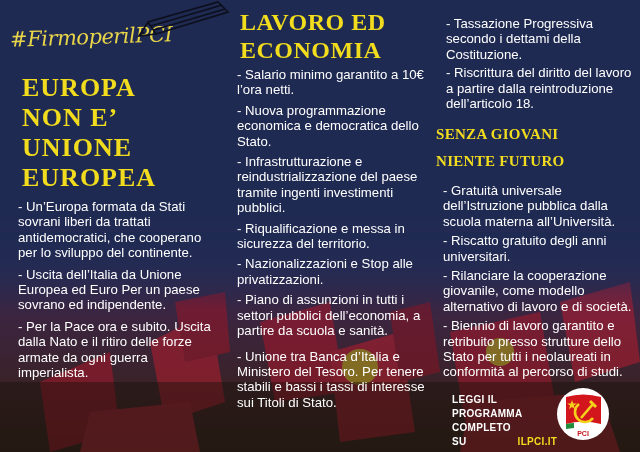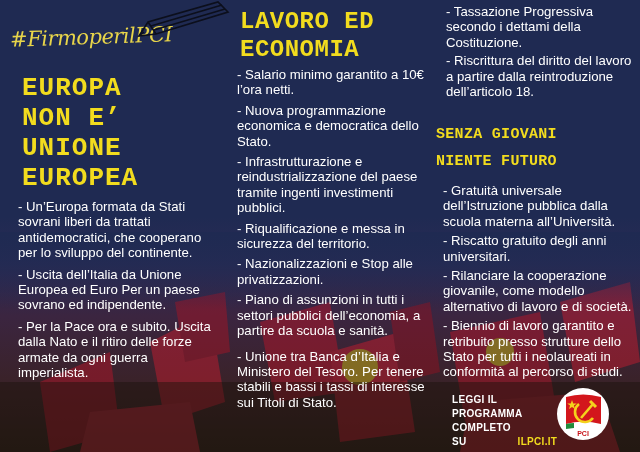--- a/index.html
+++ b/index.html
@@ -2,30 +2,30 @@
 <html><head>
 <meta charset="utf-8">
 <style>
   html,body{margin:0;padding:0;}
   body{width:640px;height:452px;overflow:hidden;position:relative;font-family:"Liberation Sans",sans-serif;}
   .poster{position:absolute;inset:0;width:640px;height:452px;overflow:hidden;
     background:linear-gradient(180deg,#1f2a52 0%,#1f2a52 48%,#2a2b55 58%,#3b2540 70%,#3a2228 85%,#2a1e18 100%);}
   .crowd{position:absolute;left:0;right:0;bottom:0;height:220px;pointer-events:none;}
   .hashtag{position:absolute;left:10px;top:25px;color:#e8d54a;font-family:"DejaVu Serif",serif;font-style:italic;font-size:21px;letter-spacing:-0.5px;transform:rotate(-2deg);}
   .pencil{position:absolute;left:136px;top:0px;}
-  .h-yellow{color:#f2dc1e;font-weight:bold;font-family:Liberation Mono, monospace;}
+  .h-yellow{color:#f2dc1e;font-weight:bold;font-family:Liberation Serif, serif;}
   .title1{position:absolute;left:22px;top:73px;font-size:26px;line-height:30px;letter-spacing:1px;}
   .title1 div{margin:0;}
   .col{position:absolute;color:#ffffff;font-size:13.2px;line-height:15.4px;}
   .col .item{margin-bottom:6px;}
   .col1{left:18px;top:199px;width:200px;}
   .col2{left:237px;top:67px;width:200px;}
   .col2 .item{margin-bottom:5px;}
   .title2{position:absolute;left:240px;top:8px;font-size:24px;line-height:28px;letter-spacing:.5px;}
-  .col3{left:446px;top:4px;width:195px;}
+  .col3{left:446px;top:16px;width:195px;}
   .title3{position:absolute;left:436px;top:121px;font-size:15px;line-height:27px;letter-spacing:.3px;}
   .col4{left:443px;top:183px;width:198px;}
   .cta{position:absolute;left:452px;top:393px;color:#ffffff;font-weight:bold;font-size:10px;line-height:14px;letter-spacing:.3px;}
   .cta .link{color:#f2dc1e;margin-left:48px;}
   .logo{position:absolute;left:557px;top:388px;width:52px;height:52px;border-radius:50%;background:#ffffff;}
   .logo .pci{position:absolute;bottom:3px;left:0;right:0;text-align:center;font-size:7px;font-weight:bold;color:#c8141a;}
 </style>
 </head>
 <body>
 

